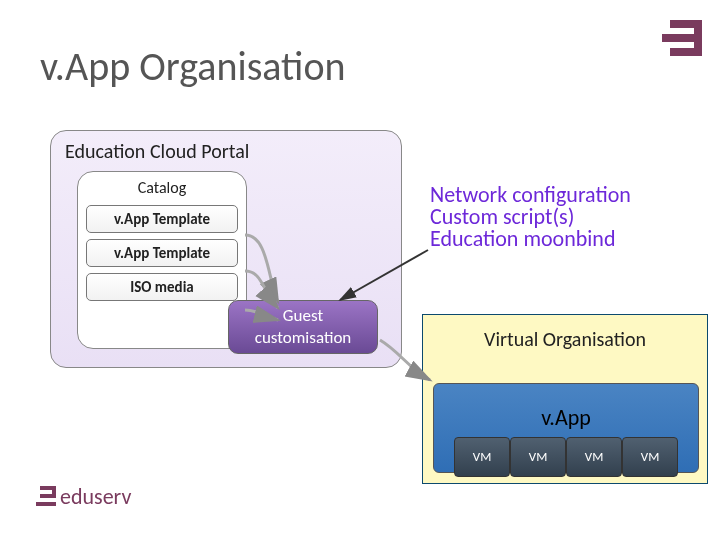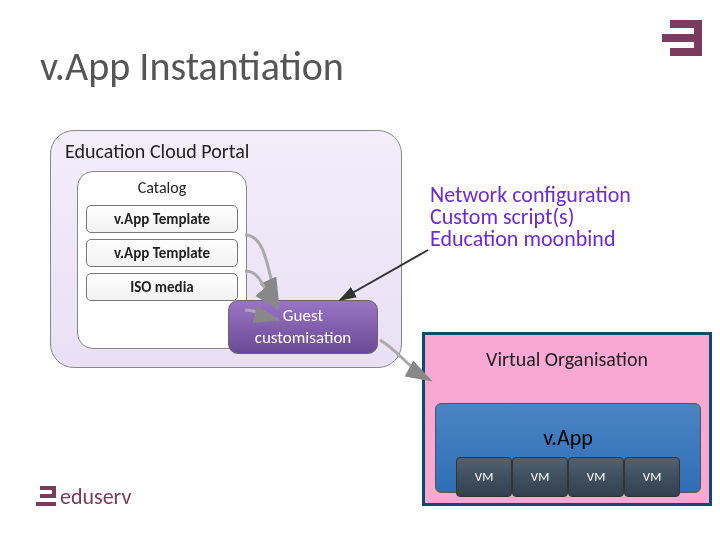--- a/index.html
+++ b/index.html
@@ -19,21 +19,21 @@
     font-size: 40px;
     color: #555;
   }
   .portal {
     position: absolute;
     left: 50px;
     top: 130px;
     width: 350px;
     height: 236px;
     border: 1px solid #888;
-    border-radius: 24px;
+    border-radius: 16px;
     background: linear-gradient(#f3edfa, #e9e0f5);
   }
   .portal-title {
     position: absolute;
     left: 14px;
     top: 8px;
     font-size: 20px;
     color: #222;
   }
   .catalog {
@@ -84,25 +84,25 @@
     position: absolute;
     left: 430px;
     top: 184px;
     font-size: 22px;
     color: #6d28d9;
     line-height: 22px;
   }
   .vo {
     position: absolute;
     left: 422px;
-    top: 332px;
+    top: 314px;
     width: 284px;
     height: 168px;
-    border: 3px solid #0c4a6e;
-    background: #f9a8d4;
+    border: 1px solid #0c4a6e;
+    background: #fef9c3;
   }
   .vo-title {
     text-align: center;
     font-size: 20px;
     margin-top: 12px;
     color: #222;
   }
   .vapp {
     position: absolute;
     left: 10px;
@@ -189,21 +189,21 @@
     height: 4px;
   }
   .logo-bl .e-mark .h1 { top:0; left:4px; width:16px;}
   .logo-bl .e-mark .h2 { top:8px; left:4px; width:14px;}
   .logo-bl .e-mark .h3 { top:16px; left:0; width:20px;}
   .logo-bl .e-mark .v  { top:0; left:16px; width:4px; height:12px;}
 </style>
 </head>
 <body>
 
-<div class="title">v.App Instantiation</div>
+<div class="title">v.App Organisation</div>
 
 <div class="logo-tr">
   <div class="vbar"></div>
   <div class="bar short"></div>
   <div class="bar shortr"></div>
   <div class="bar short"></div>
 </div>
 
 <div class="portal">
   <div class="portal-title">Education Cloud Portal</div>

